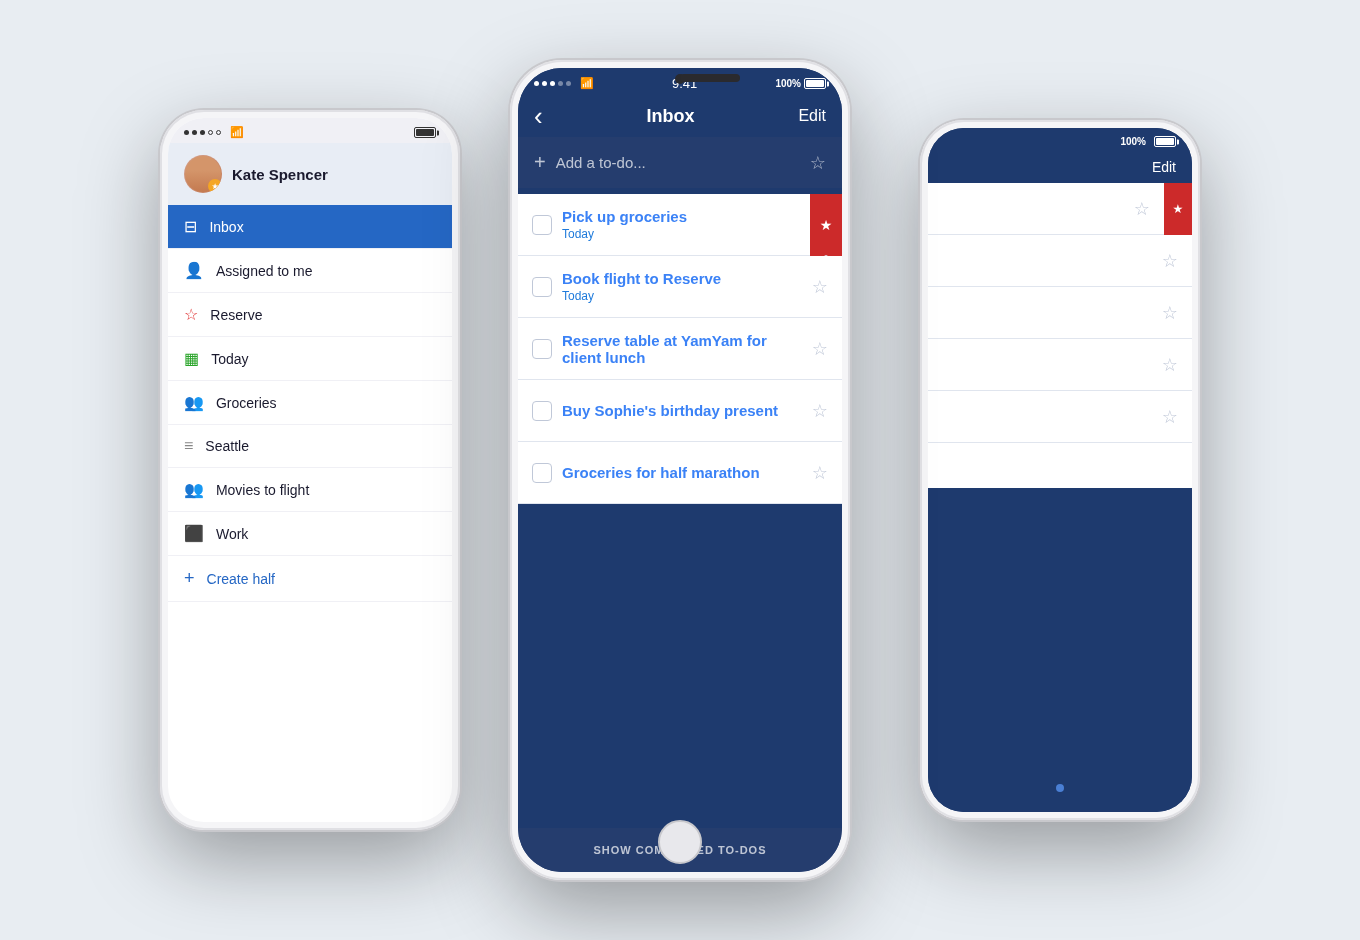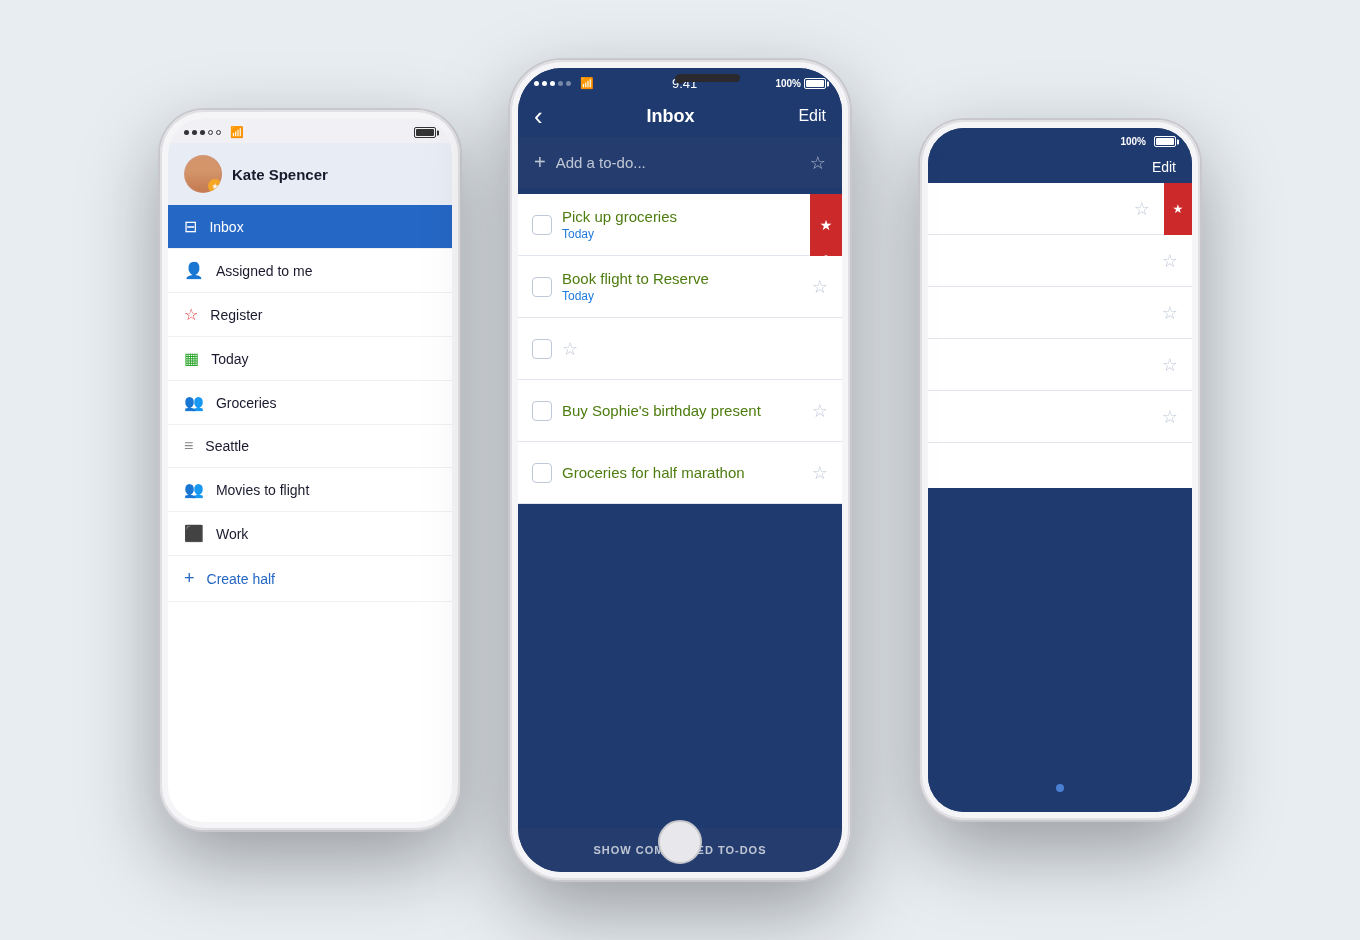--- a/index.html
+++ b/index.html
@@ -260,22 +260,22 @@
       flex-shrink: 0;
       background: #fff;
     }
 
     .task-text-wrap {
       flex: 1;
     }
 
     .task-title {
       font-size: 15px;
-      color: #4d7c0f;
-      font-weight: 400;
+      color: #3b82f6;
+      font-weight: 700;
     }
 
     .task-sub {
       font-size: 12px;
       color: #1e7adb;
       margin-top: 2px;
       font-weight: 500;
     }
 
     .task-star {
@@ -515,21 +515,21 @@
         <div class="left-nav-item active">
           <span class="left-nav-icon">⊟</span>
           <span>Inbox</span>
         </div>
         <div class="left-nav-item">
           <span class="left-nav-icon assigned">👤</span>
           <span>Assigned to me</span>
         </div>
         <div class="left-nav-item">
           <span class="left-nav-icon starred">☆</span>
-          <span>Register</span>
+          <span>Reserve</span>
         </div>
         <div class="left-nav-item">
           <span class="left-nav-icon today">▦</span>
           <span>Today</span>
         </div>
         <div class="left-nav-item">
           <span class="left-nav-icon groceries">👥</span>
           <span>Groceries</span>
         </div>
         <div class="left-nav-item">
@@ -608,20 +608,23 @@
             <div class="task-checkbox"></div>
             <div class="task-text-wrap">
               <div class="task-title">Book flight to Reserve</div>
               <div class="task-sub">Today</div>
             </div>
             <span class="task-star">☆</span>
           </div>
 
           <div class="task-item">
             <div class="task-checkbox"></div>
+            <div class="task-text-wrap">
+              <div class="task-title">Reserve table at YamYam for client lunch</div>
+            </div>
             <span class="task-star">☆</span>
           </div>
 
           <div class="task-item">
             <div class="task-checkbox"></div>
             <div class="task-text-wrap">
               <div class="task-title">Buy Sophie's birthday present</div>
             </div>
             <span class="task-star">☆</span>
           </div>

